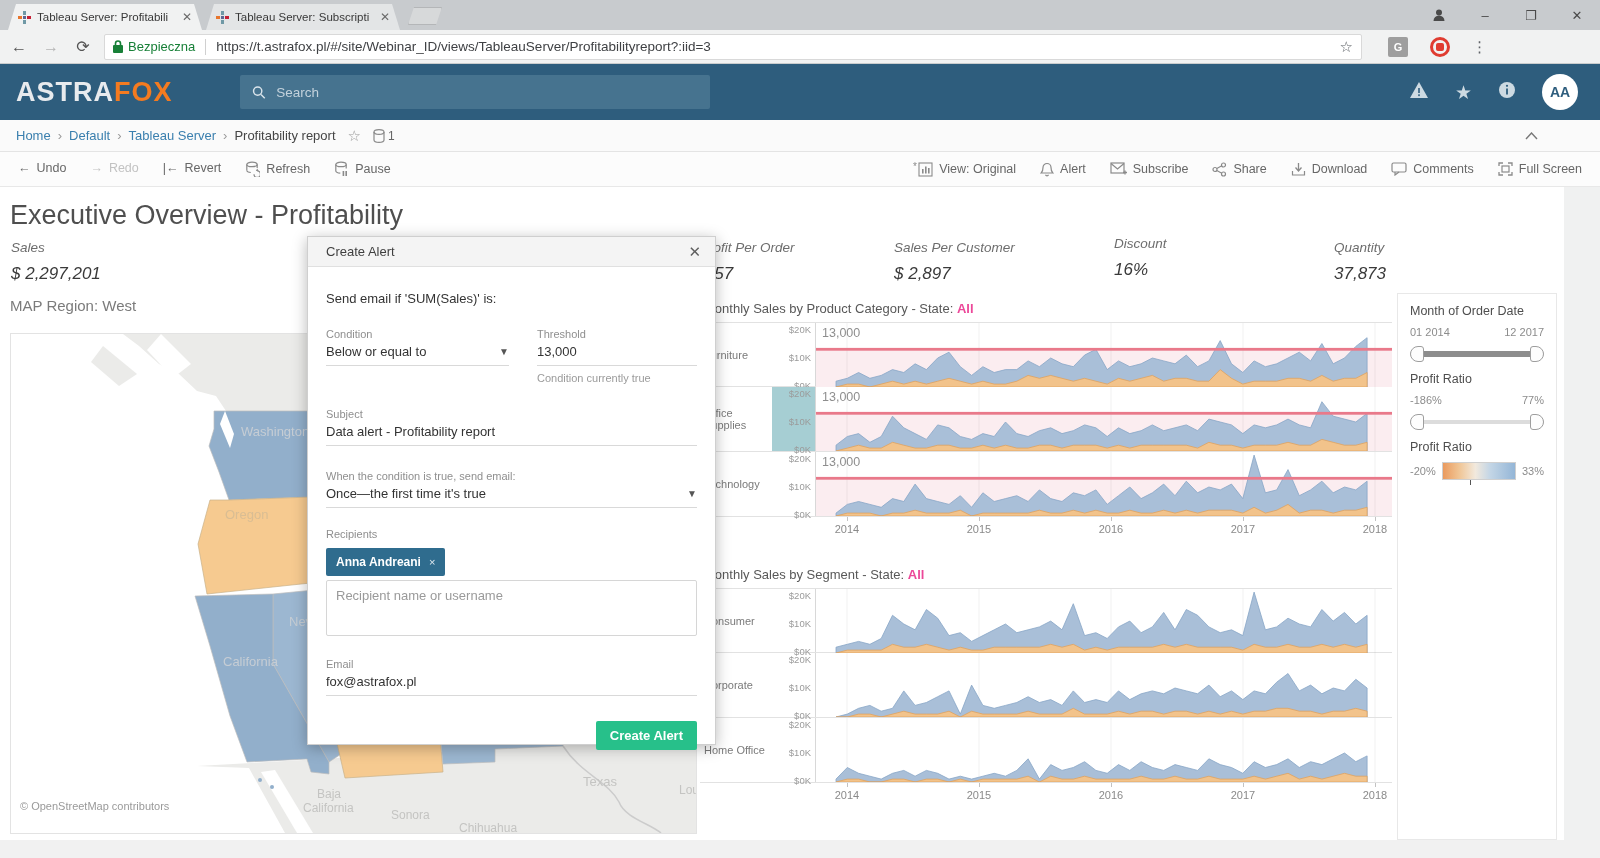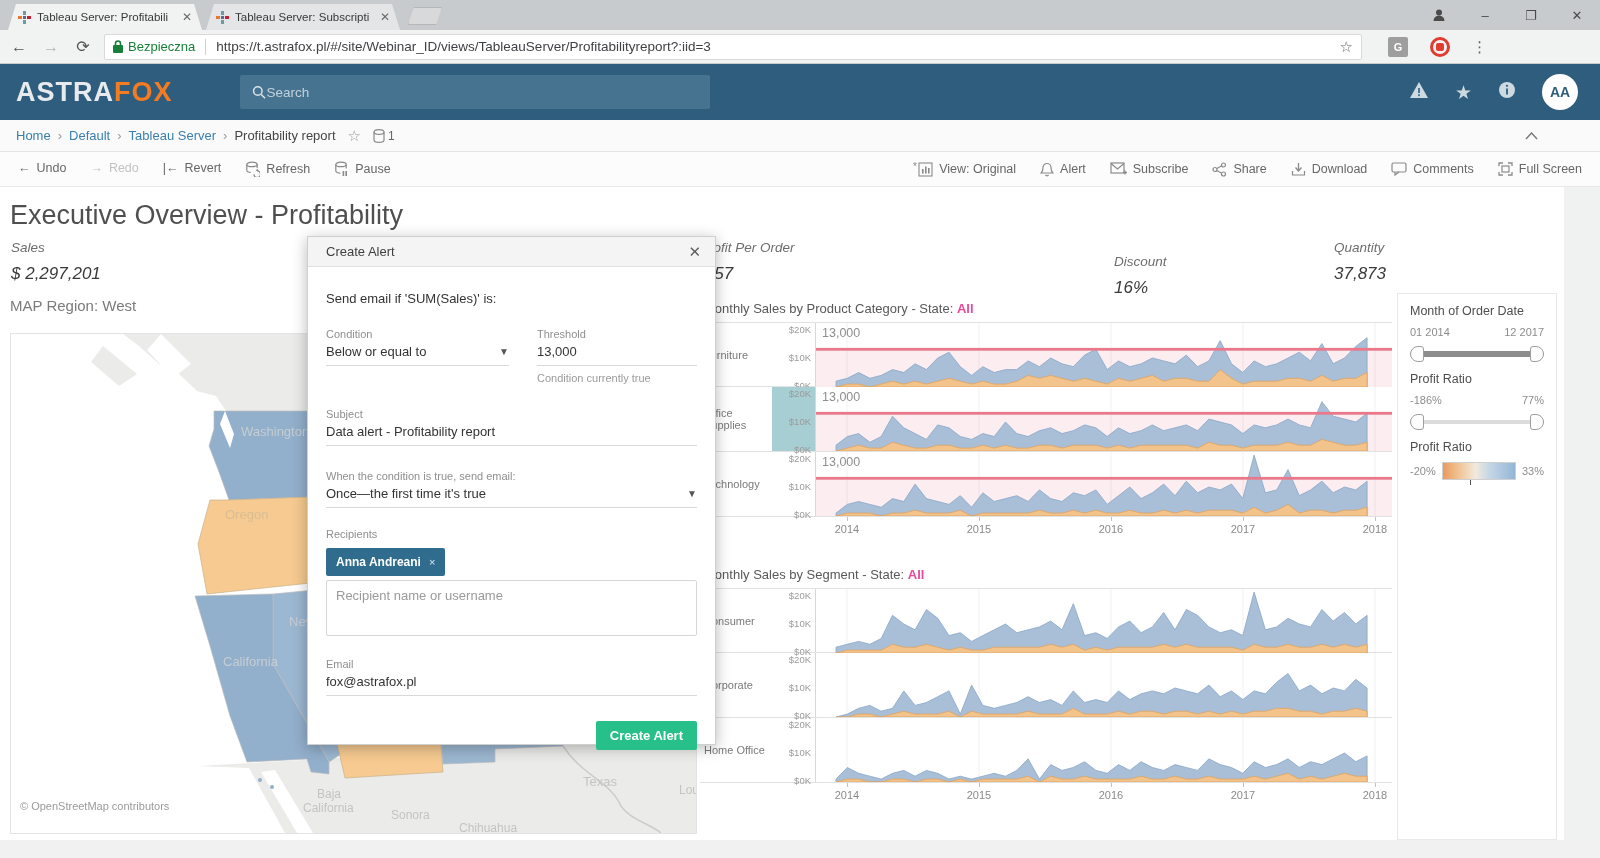--- a/index.html
+++ b/index.html
@@ -35,21 +35,21 @@
            display:flex; align-items:center; justify-content:center; border-radius:2px; margin-left:26px; }
   .ext-hand { width:20px; height:20px; border-radius:50%; border:3px solid #e03c31; margin-left:22px; position:relative; }
   .ext-hand::after{ content:""; position:absolute; left:3px; top:3px; width:8px; height:8px; background:#e03c31; border-radius:2px;}
   .menu-dots { color:#5f6368; font-size:15px; margin-left:22px; letter-spacing:1px; }
 
   
   .app-header { position:absolute; left:0; top:64px; width:1600px; height:56px; background:#2e5d7d; }
   .logo { position:absolute; left:16px; top:13px; font-size:27px; font-weight:bold; letter-spacing:1px; }
   .logo .p1 { color:#e8ebee; } .logo .p2 { color:#f47b20; }
   .search-box { position:absolute; left:240px; top:11px; width:470px; height:34px; background:#46738f;
-                border-radius:2px; display:flex; align-items:center; padding:0 12px; }
+                border-radius:2px; display:flex; align-items:center; padding:0 12px; gap:10px; }
   .search-box input { background:transparent; border:none; outline:none; color:#e8eef2; font-size:13.5px; width:100%; }
   .search-box input::placeholder { color:#c3d2dc; }
   .hdr-icons { position:absolute; right:22px; top:0; height:56px; display:flex; align-items:center; gap:26px; }
   .hdr-ico { color:#cddae2; }
   .avatar { width:36px; height:36px; border-radius:50%; background:#fff; color:#2e5d7d; font-size:14px;
             font-weight:bold; display:flex; align-items:center; justify-content:center; }
 
   
   .crumb-bar { position:absolute; left:0; top:120px; width:1600px; height:32px; background:#fafafa;
                border-bottom:1px solid #e4e4e4; display:flex; align-items:center; padding:0 16px; font-size:13px; }
@@ -358,21 +358,25 @@
   <div class="page-title">Executive Overview - Profitability</div>
 
   <div class="kpi" style="left:11px; top:53px;">
     <div class="lab">Sales</div>
       <div class="val">$ 2,297,201</div>
   </div>
   <div class="kpi" style="left:700px; top:53px;">
     <div class="lab">Profit Per Order</div>
       <div class="val">$ 57</div>
   </div>
-  <div class="kpi" style="left:1114px; top:67px;">
+  <div class="kpi" style="left:894px; top:53px;">
+    <div class="lab">Sales Per Customer</div>
+      <div class="val">$ 2,897</div>
+  </div>
+  <div class="kpi" style="left:1114px; top:49px;">
     <div class="lab">Discount</div>
       <div class="val">16%</div>
   </div>
   <div class="kpi" style="left:1334px; top:53px;">
     <div class="lab">Quantity</div>
       <div class="val">37,873</div>
   </div>
 
   <div class="map-panel">
     <div class="map-title">MAP Region: West</div>

